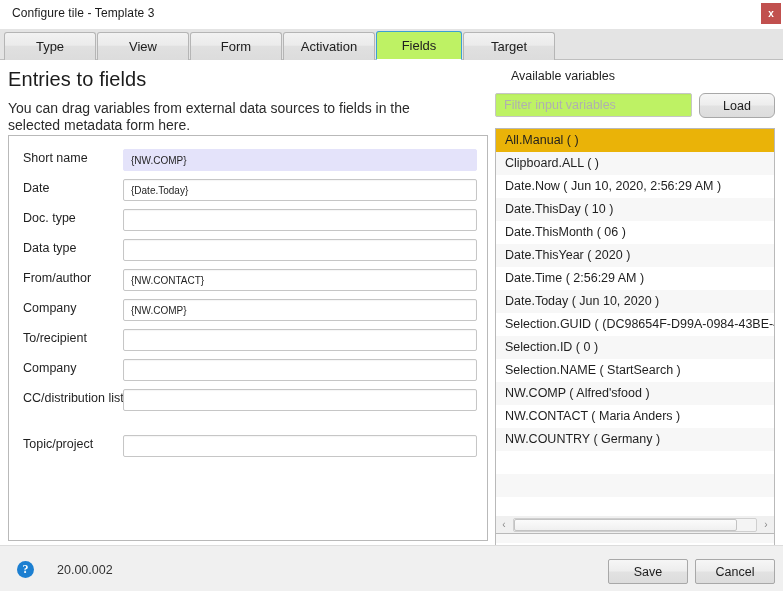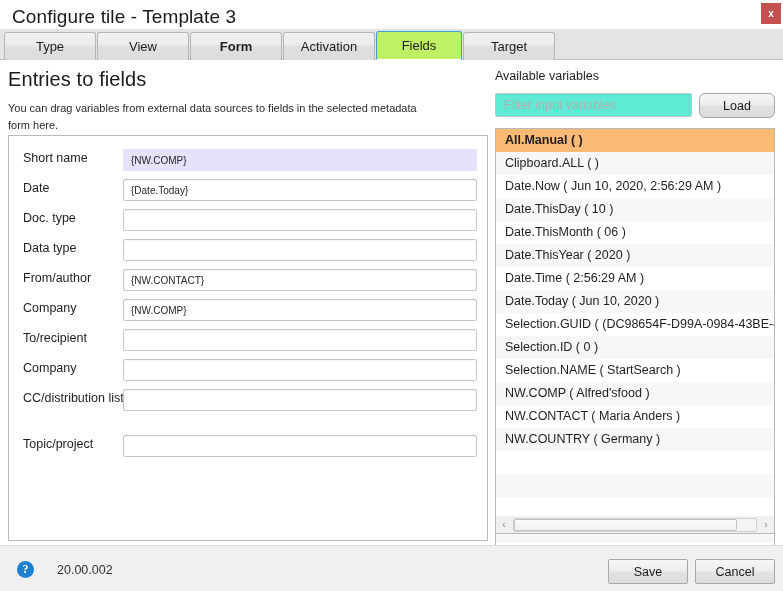--- a/index.html
+++ b/index.html
@@ -19,21 +19,21 @@
 
   
   .titlebar {
     position: absolute; left: 0; top: 0;
     width: 783px; height: 29px;
     background: #ffffff;
     border-bottom: none;
   }
   .titlebar-text {
     position: absolute; left: 12px; top: 6px;
-    font-size: 19px;
+    font-size: 12px;
     color: #1a1a1a;
     letter-spacing: 0.1px;
     white-space: nowrap;
   }
   .close-btn {
     position: absolute; left: 761px; top: 3px;
     width: 20px; height: 21px;
     background: #c1504e;
     border: none;
     cursor: pointer;
@@ -89,21 +89,21 @@
   .page-title {
     position: absolute; left: 8px; top: 8px;
     font-size: 20px;
     color: #1b1b1b;
     font-weight: normal;
     letter-spacing: 0.1px;
   }
   .page-desc {
     position: absolute; left: 8px; top: 40px;
     width: 420px;
-    font-size: 11px;
+    font-size: 14px;
     color: #2b2b2b;
     line-height: 17px;
   }
 
   
   .fields-panel {
     position: absolute; left: 8px; top: 75px;
     width: 480px; height: 406px;
     background: #ffffff;
     border: 1px solid #b9b9b9;
@@ -134,30 +134,30 @@
     box-shadow: inset 0 1px 1px rgba(0,0,0,0.045);
   }
   .field-input.highlight {
     background: #e4e3fa;
     border: 1px solid #e4e3fa;
     box-shadow: none;
   }
 
   
   .vars-title {
-    position: absolute; left: 495px; top: 9px;
+    position: absolute; left: 511px; top: 9px;
     font-size: 12.5px;
     color: #1f1f1f;
   }
   .filter-input {
     position: absolute; left: 495px; top: 33px;
     width: 197px; height: 24px;
     border: 1px solid #c6c6c6;
     border-radius: 2px;
-    background: #5eead4;
+    background: #bef264;
     font-family: "Liberation Sans", sans-serif;
     font-size: 12.5px;
     color: #1f1f1f;
     padding: 0 8px;
     outline: none;
     box-shadow: inset 0 1px 1px rgba(0,0,0,0.045);
   }
   .filter-input::placeholder { color: #b0b0b0; }
   .load-btn {
     position: absolute; left: 699px; top: 33px;
@@ -183,21 +183,21 @@
     line-height: 23px;
     padding-left: 9px;
     font-size: 12.5px;
     color: #1f1f1f;
     white-space: nowrap;
     overflow: hidden;
     cursor: pointer;
     background: #ffffff;
   }
   .var-row.alt { background: #f7f7f7; }
-  .var-row.selected { background: #fdba74; font-weight: bold; }
+  .var-row.selected { background: #eab308; }
 
   .hscroll {
     position: absolute; left: 495px; top: 456px;
     width: 280px; height: 18px;
     background: #f0f0f0;
     border: 1px solid #b9b9b9;
     border-top: none;
     display: flex; align-items: center;
   }
   .hscroll-arrow {
@@ -271,21 +271,21 @@
   <div class="titlebar">
     <div class="titlebar-text">Configure tile - Template 3</div>
     <button class="close-btn">
       <span>x</span>
     </button>
   </div>
 
   <div class="tabstrip" id="tabstrip">
       <div class="tab" style="left: 4px; width: 92px;">Type</div>
       <div class="tab" style="left: 97px; width: 92px;">View</div>
-      <div class="tab" style="left: 190px; width: 92px; font-weight: bold;">Form</div>
+      <div class="tab" style="left: 190px; width: 92px;">Form</div>
       <div class="tab" style="left: 283px; width: 92px;">Activation</div>
       <div class="tab active" style="left: 376px; width: 86px;">Fields</div>
       <div class="tab" style="left: 463px; width: 92px;">Target</div>
     </div>
 
   <div class="body">
 
     <div class="page-title">Entries to fields</div>
     <div class="page-desc">You can drag variables from external data sources to fields in the selected metadata form here.</div>
 

